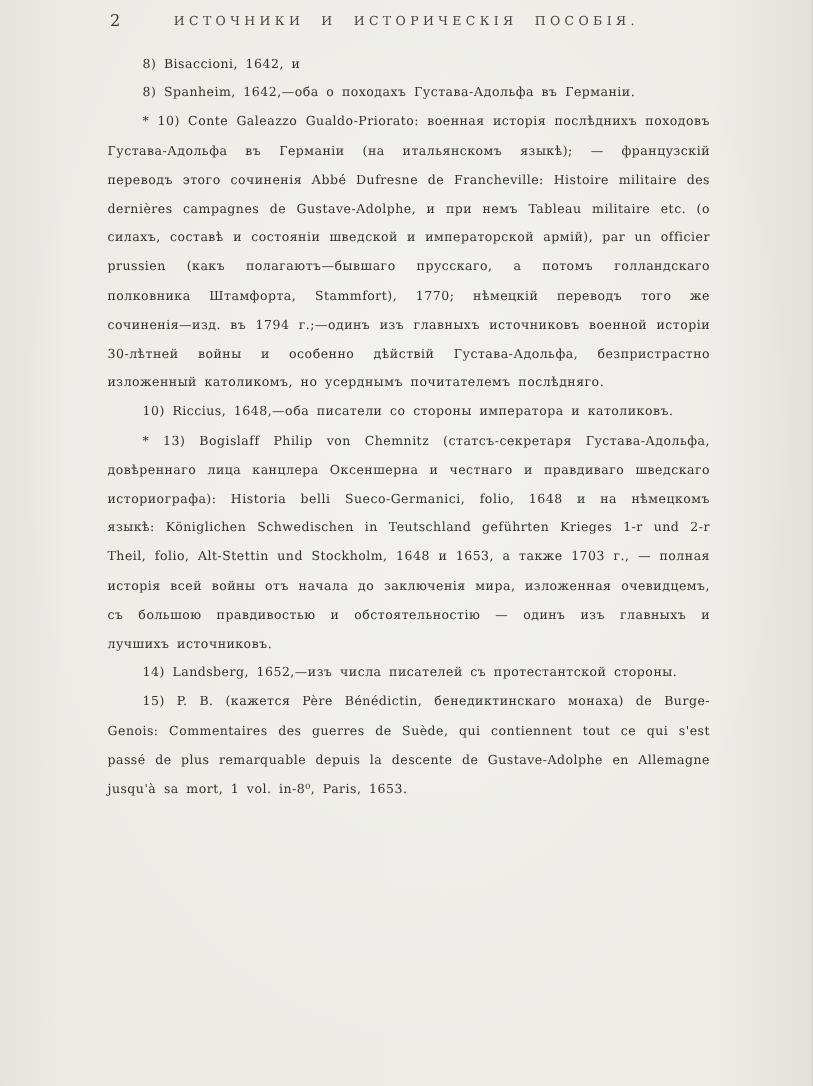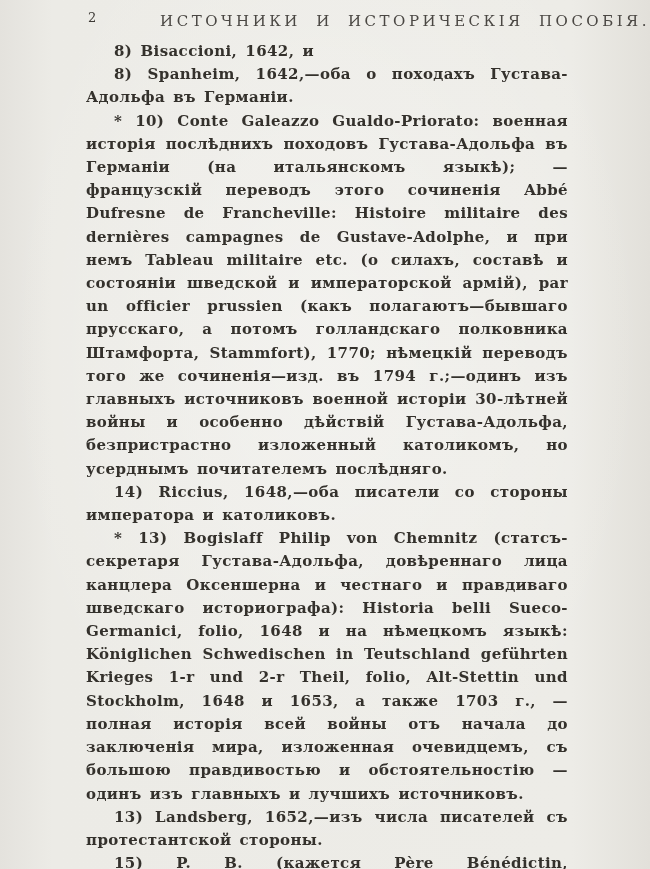--- a/index.html
+++ b/index.html
@@ -32,61 +32,60 @@
     left: 88px;
     top: 2px;
     font-size: 13px;
     color: #3c3935;
   }
   .head-title {
     position: absolute;
     left: 0;
     right: 0;
     top: 4px;
-    text-align: right;
-    font-size: 15px;
+    text-align: center;
+    font-size: 10px;
     letter-spacing: 3.5px;
     word-spacing: 7px;
     color: #4a4743;
   }
   .text-block {
     position: absolute;
     top: 40px;
     left: 86px;
     width: 482px;
   }
   .text-block p {
     margin: 0;
     padding: 0;
-    font-size: 15px;
+    font-size: 10px;
     line-height: 23.2px;
     text-align: justify;
     text-indent: 28px;
     letter-spacing: 0.4px;
     word-spacing: 2.5px;
     color: #34312c;
-    font-weight: bold;
   }
   .text-block p:last-child {
     
   }
 </style>
 </head>
 <body>
 
 <div class="page">
 
   <div class="running-head">
     <span class="page-number">2</span>
     <div class="head-title">ИСТОЧНИКИ  И  ИСТОРИЧЕСКІЯ  ПОСОБІЯ.</div>
   </div>
 
   <div class="text-block">
     <p>8) Bisaccioni, 1642, и</p>
     <p>8) Spanheim, 1642,—оба о походахъ Густава-Адольфа въ Германіи.</p>
     <p>* 10) Conte Galeazzo Gualdo-Priorato: военная исторія послѣднихъ походовъ Густава-Адольфа въ Германіи (на итальянскомъ языкѣ); — французскій переводъ этого сочиненія Abbé Dufresne de Francheville: Histoire militaire des dernières campagnes de Gustave-Adolphe, и при немъ Tableau militaire etc. (о силахъ, составѣ и состояніи шведской и императорской армій), par un officier prussien (какъ полагаютъ—бывшаго прусскаго, а потомъ голландскаго полковника Штамфорта, Stammfort), 1770; нѣмецкій переводъ того же сочиненія—изд. въ 1794 г.;—одинъ изъ главныхъ источниковъ военной исторіи 30-лѣтней войны и особенно дѣйствій Густава-Адольфа, безпристрастно изложенный католикомъ, но усерднымъ почитателемъ послѣдняго.</p>
-    <p>14) Riccius, 1648,—оба писатели со стороны императора и католиковъ.</p>
+    <p>10) Riccius, 1648,—оба писатели со стороны императора и католиковъ.</p>
     <p>* 13) Bogislaff Philip von Chemnitz (статсъ-секретаря Густава-Адольфа, довѣреннаго лица канцлера Оксеншерна и честнаго и правдиваго шведскаго историографа): Historia belli Sueco-Germanici, folio, 1648 и на нѣмецкомъ языкѣ: Königlichen Schwedischen in Teutschland geführten Krieges 1-r und 2-r Theil, folio, Alt-Stettin und Stockholm, 1648 и 1653, а также 1703 г., — полная исторія всей войны отъ начала до заключенія мира, изложенная очевидцемъ, съ большою правдивостью и обстоятельностію — одинъ изъ главныхъ и лучшихъ источниковъ.</p>
-    <p>13) Landsberg, 1652,—изъ числа писателей съ протестантской стороны.</p>
+    <p>14) Landsberg, 1652,—изъ числа писателей съ протестантской стороны.</p>
     <p>15) P. B. (кажется Père Bénédictin, бенедиктинскаго монаха) de Burge-Genois: Commentaires des guerres de Suède, qui contiennent tout ce qui s'est passé de plus remarquable depuis la descente de Gustave-Adolphe en Allemagne jusqu'à sa mort, 1 vol. in-8⁰, Paris, 1653.</p>
   </div>
 
 </div>
 
 </body></html>

